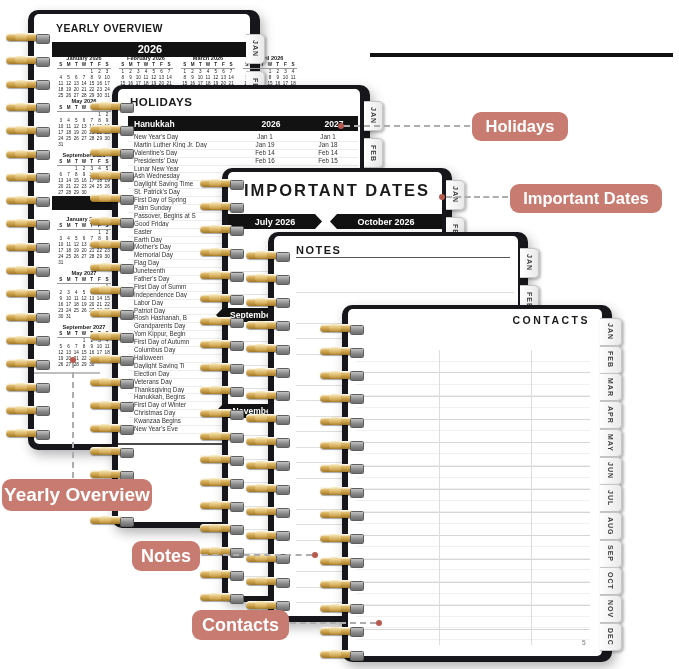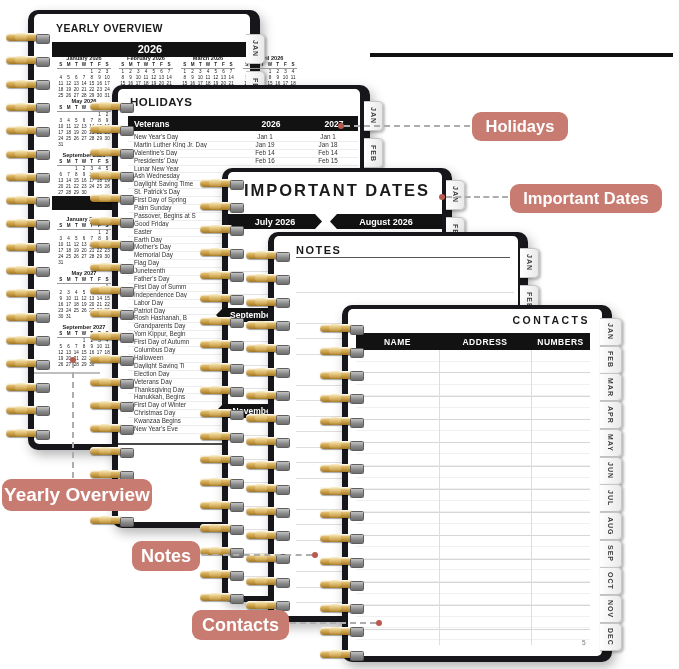--- a/index.html
+++ b/index.html
@@ -715,21 +715,21 @@
           <div class="wire"></div>
           <div class="cap"></div>
         </div>
       </div>
   </div>
 
   <div class="page" id="p2" style="left:112px;top:85px;width:258px;height:443px;z-index:2">
     <div class="sheet"></div>
     <div class="hol-title">HOLIDAYS</div>
     <div class="hol-head">
-      <span class="c1">Veterans</span>
+      <span class="c1">Hanukkah</span>
       <span class="c2">2026</span>
       <span class="c3">2027</span>
     </div>
     <div class="hrows" id="hrows">
         <div class="hrow">
           <span class="hname">New Year's Day</span>
           <span class="h26">Jan 1</span>
           <span class="h27">Jan 1</span>
         </div>
         <div class="hrow">
@@ -1000,21 +1000,21 @@
           <div class="wire"></div>
           <div class="cap"></div>
         </div>
       </div>
   </div>
 
   <div class="page" id="p3" style="left:222px;top:168px;width:230px;height:434px;z-index:3">
     <div class="sheet"></div>
     <div class="imp-title">IMPORTANT DATES</div>
     <div class="banner bn-july">July 2026</div>
-    <div class="banner bn-aug">August 2026</div>
+    <div class="banner bn-aug">October 2026</div>
     <div class="ruled-imp"></div>
     <div class="banner bn-side" style="top:140px">September</div>
     <div class="banner bn-side" style="top:236px">November</div>
     <div id="tabs-p3">
         <div class="tab" style="left: 224px; top: 12px; width: 18px; height: 28px;">JAN</div>
         <div class="tab" style="left: 224px; top: 49px; width: 18px; height: 28px;">FEB</div>
       </div>
     <div id="coils-p3">
         <div class="coil" style="top: 10px;">
           <div class="wire"></div>
@@ -1168,25 +1168,20 @@
         <div class="coil" style="top: 367.5px;">
           <div class="wire"></div>
           <div class="cap"></div>
         </div>
       </div>
   </div>
 
   <div class="page" id="p5" style="left:342px;top:305px;width:270px;height:357px;z-index:5">
     <div class="sheet"></div>
     <div class="con-title">CONTACTS</div>
-    <div class="con-head">
-      <span class="k1">NAME</span>
-      <span class="k2">ADDRESS</span>
-      <span class="k3">NUMBERS</span>
-    </div>
     <div class="ctable"></div>
     <div class="cdiv" style="left:97px"></div>
     <div class="cdiv" style="left:189px"></div>
     <div class="pagenum">5</div>
     <div id="tabs-p5">
         <div class="tab" style="left: 258px; top: 13px; width: 21px; height: 26px;">JAN</div>
         <div class="tab" style="left: 258px; top: 40.7px; width: 21px; height: 26px;">FEB</div>
         <div class="tab" style="left: 258px; top: 68.4px; width: 21px; height: 26px;">MAR</div>
         <div class="tab" style="left: 258px; top: 96.1px; width: 21px; height: 26px;">APR</div>
         <div class="tab" style="left: 258px; top: 123.8px; width: 21px; height: 26px;">MAY</div>

